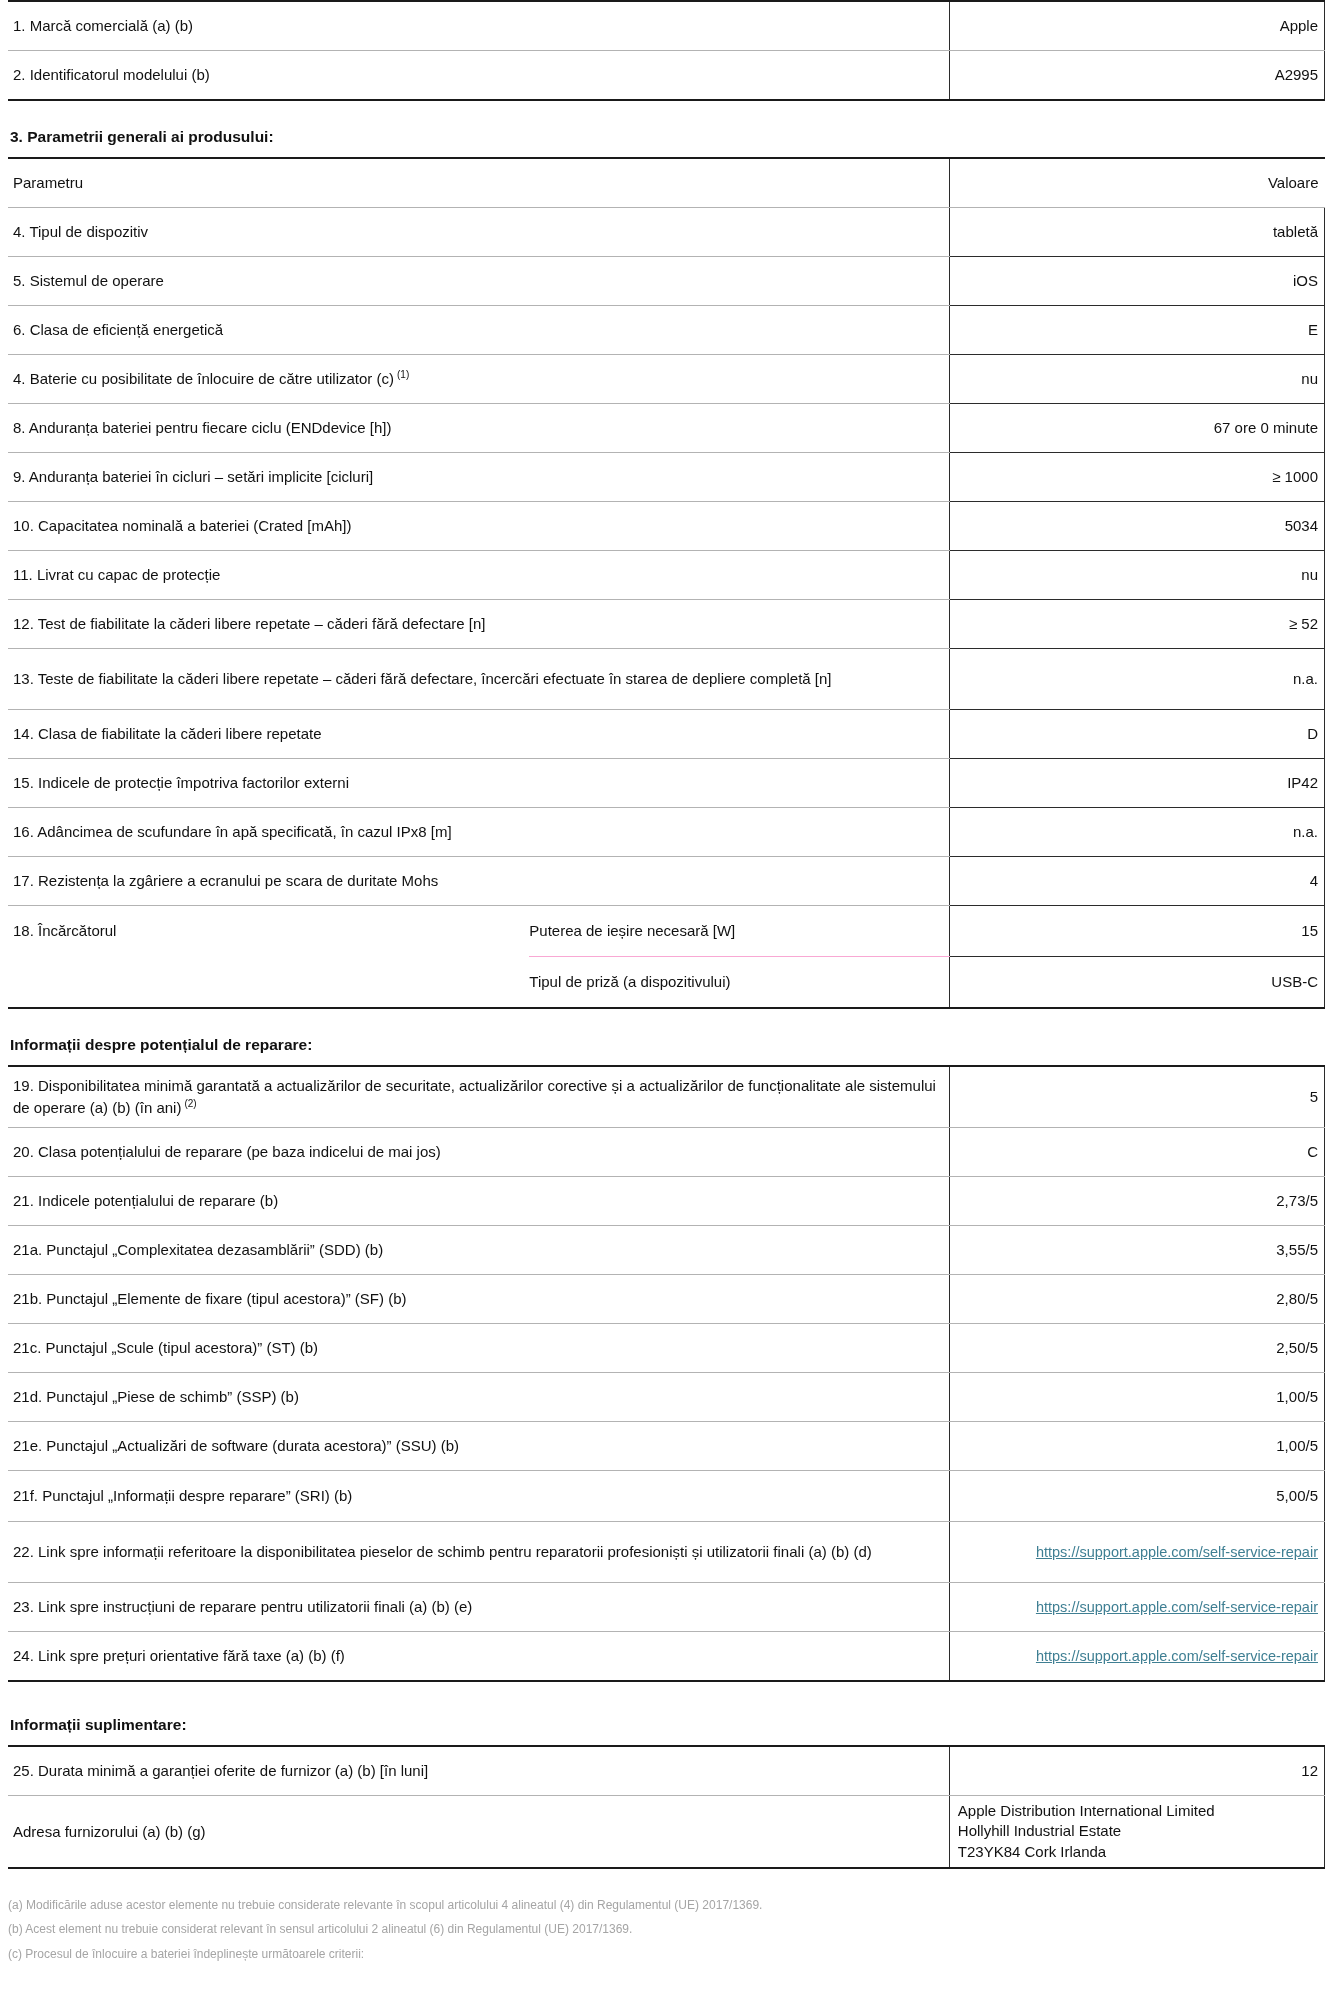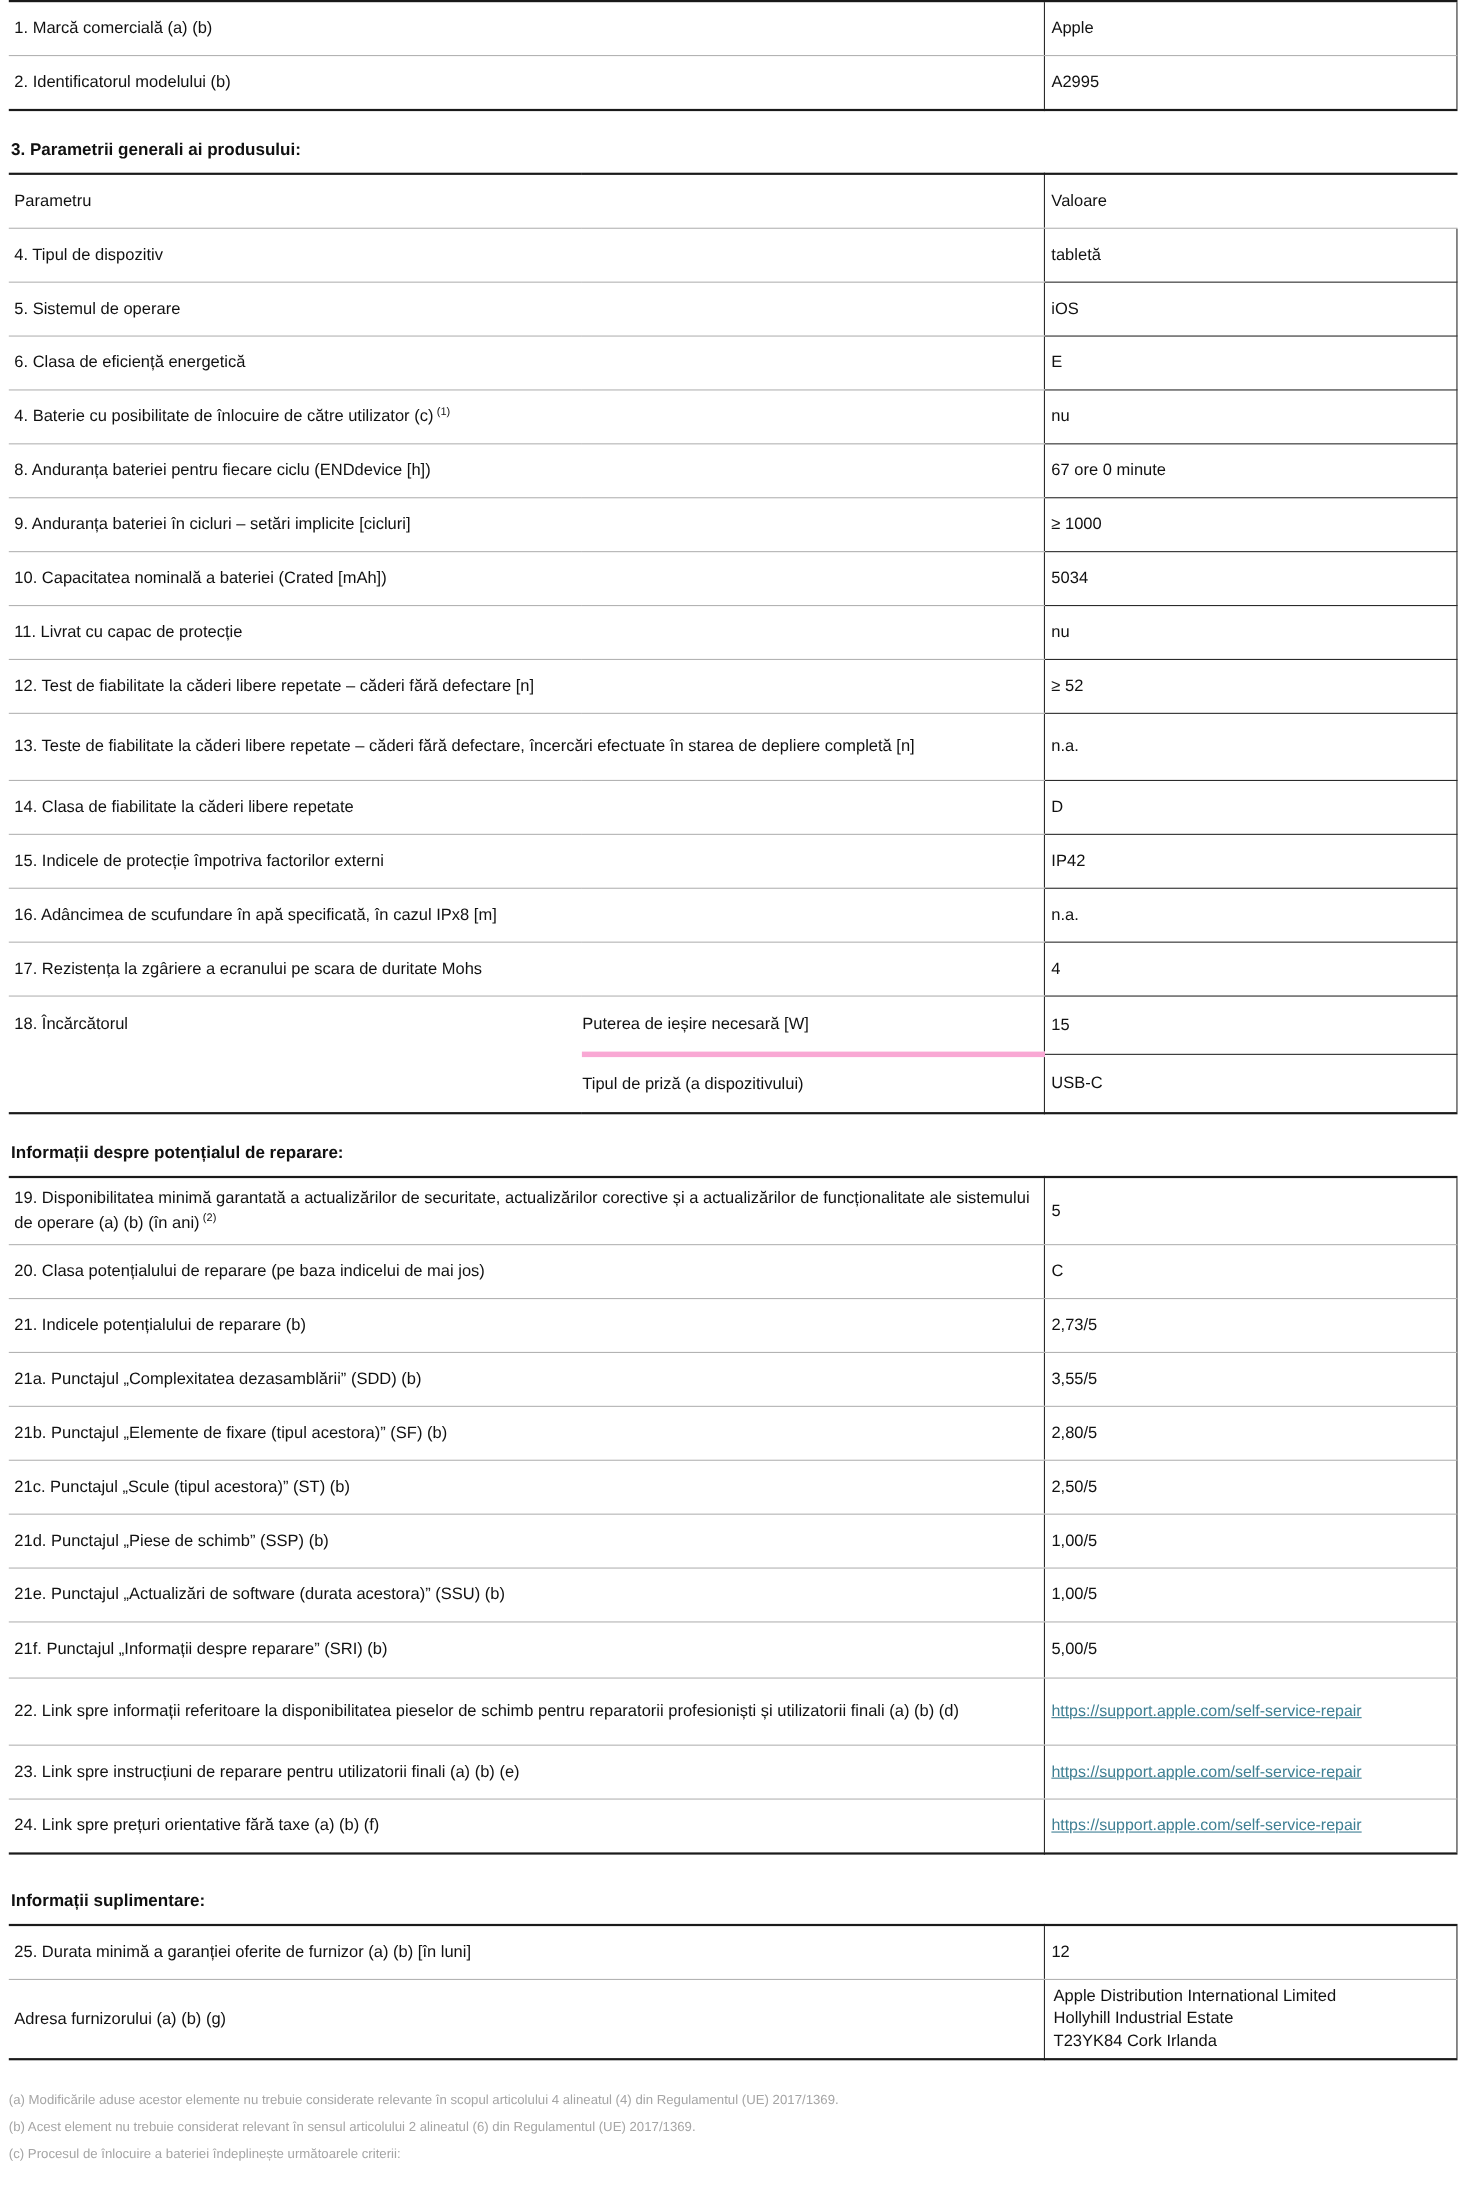--- a/index.html
+++ b/index.html
@@ -11,27 +11,27 @@
   }
   .page{width:1317px;margin:0 0 0 8px;}
   .doc-title{
     font-size:23px;font-weight:700;text-align:center;
     margin:6px 0 5px 0;letter-spacing:-0.2px;
   }
   table{border-collapse:collapse;width:100%;table-layout:fixed;
     border-top:2px solid #1a1a1a;border-bottom:2px solid #1a1a1a;}
   td{font-size:15px;vertical-align:middle;word-wrap:break-word;}
   td.param{border-bottom:1px solid #b3b3b3;padding:5px 10px 5px 5px;line-height:1.45;}
-  td.value{text-align:left;padding:5px 6px;line-height:1.35;
+  td.value{text-align:right;padding:5px 6px;line-height:1.35;
     border-left:1px solid #2b2b2b;border-right:1px solid #2b2b2b;border-bottom:1px solid #b3b3b3;}
   table.boxed td.value{border:1px solid #2b2b2b;}
   tr.h38 td{height:38px;}
   tr.h40 td{height:40px;}
   tr.h50 td{height:50px;margin-top:10px;}
-  td.mid{border-bottom:5px solid #f9a8d4;padding:5px 8px 5px 0;line-height:1.45;}
+  td.mid{border-bottom:1px solid #f9a8d4;padding:5px 8px 5px 0;line-height:1.45;}
   td.charger-label{vertical-align:top;padding-top:14px;padding-left:5px;}
   .section-heading{font-size:15.5px;font-weight:700;margin:27px 0 11px 2px;}
   sup{font-size:10px;vertical-align:super;margin-left:3px;line-height:0;}
   a.link{color:#3f7f93;text-decoration:underline;cursor:pointer;font-size:14.5px;}
   .addr-line{text-align:left;line-height:1.35;}
   td.value.addr{text-align:left;padding-left:8px;}
   .footnotes{margin-top:27px;color:#a5a5a5;font-size:12px;line-height:1.62;}
   .footnotes p{margin:0 0 5px 0;}
 </style>
 </head>

